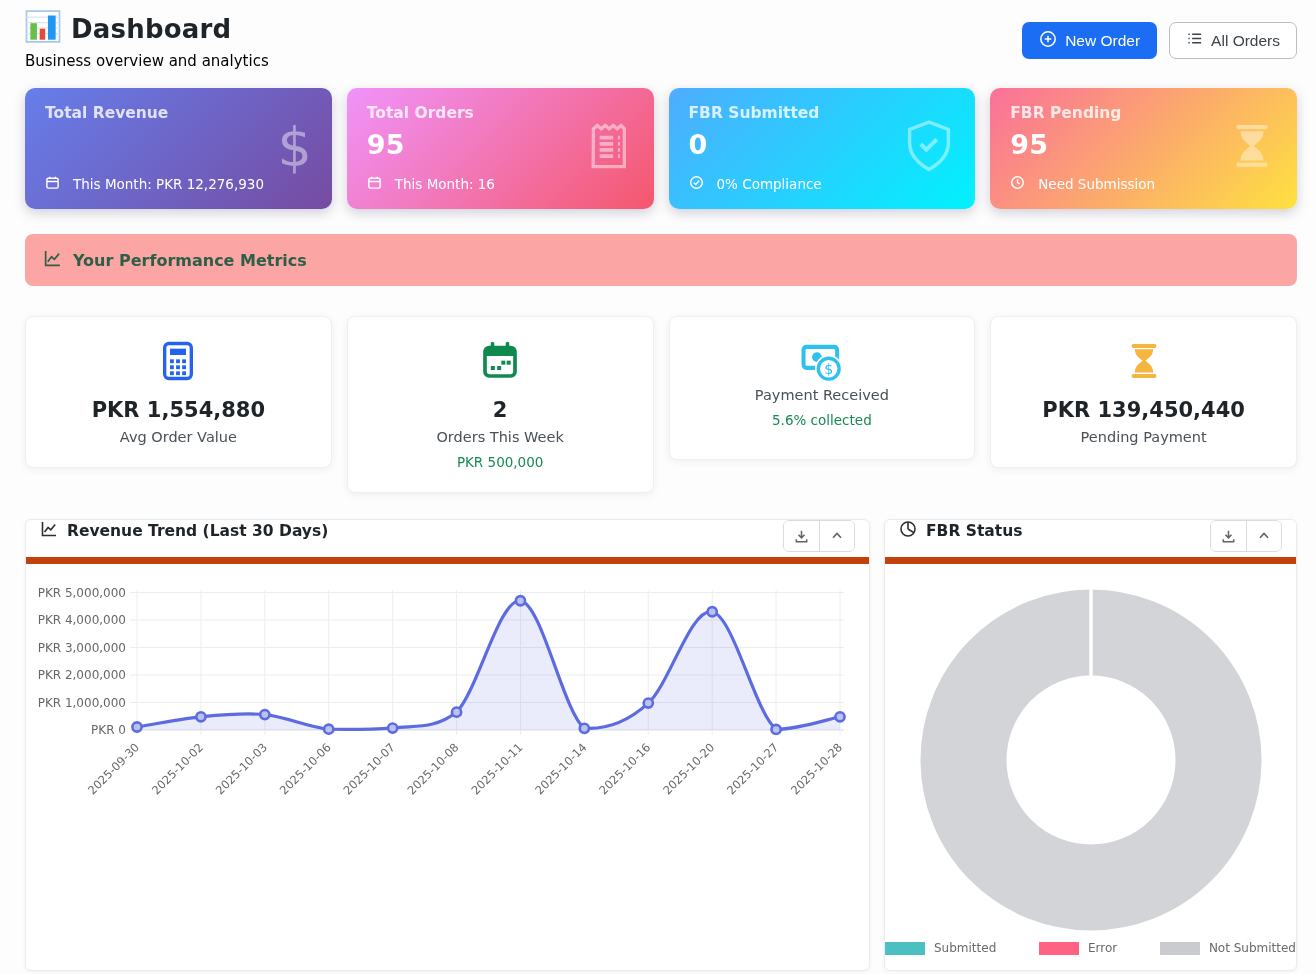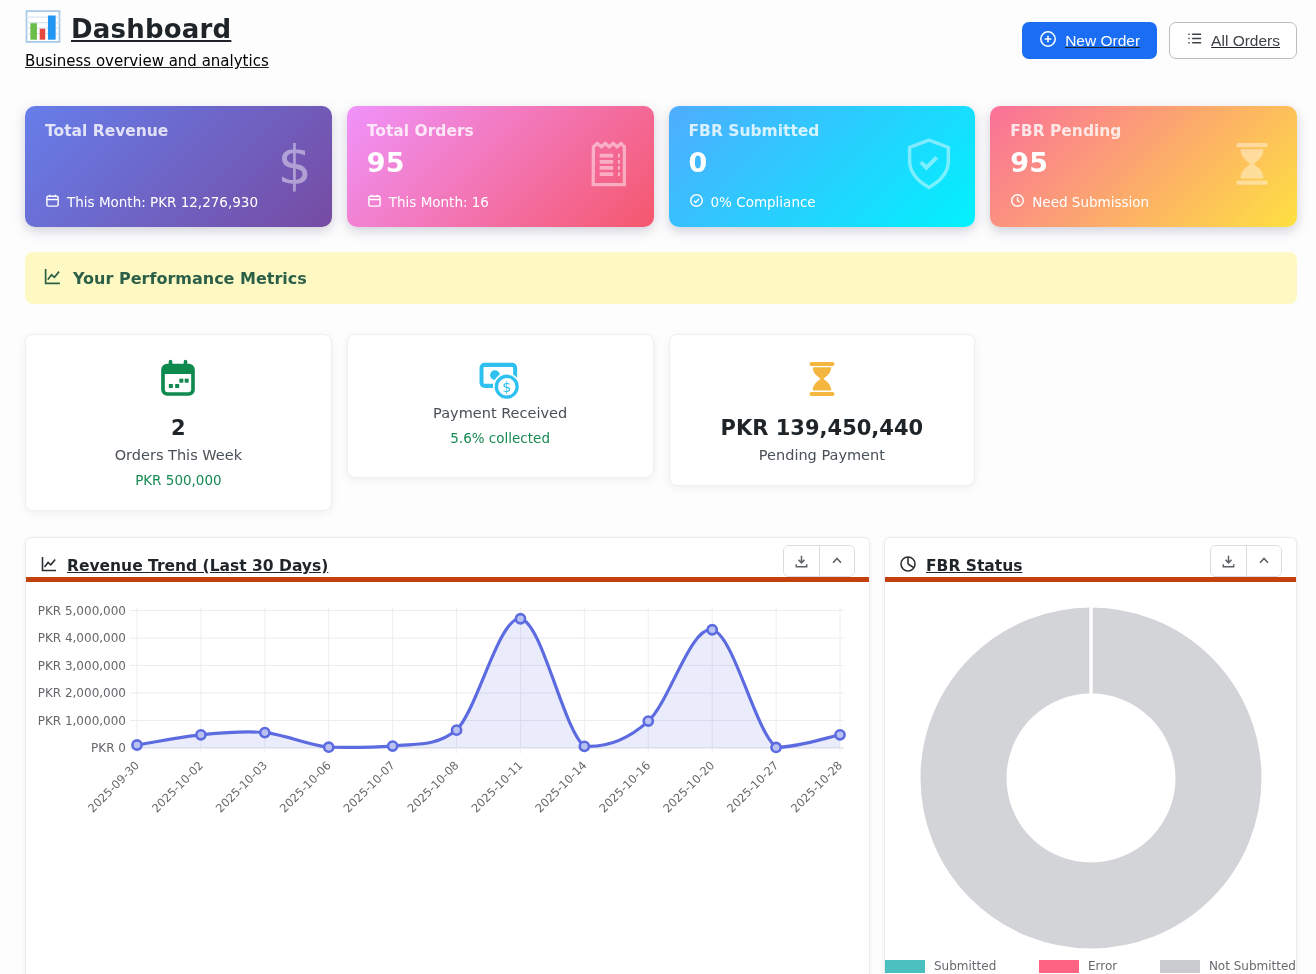--- a/index.html
+++ b/index.html
@@ -1,60 +1,60 @@
 <!DOCTYPE html>
 <html><head>
 <meta charset="utf-8">
 <style>
   * { margin:0; padding:0; box-sizing:border-box; }
   html,body { width:1316px; height:974px; overflow:hidden; background:#fdfdfd;
               font-family:"DejaVu Sans","Liberation Sans",sans-serif; color:#212529; }
   .page { padding:10px 19px 0 25px; }
 
   
-  .header { display:flex; justify-content:space-between; align-items:flex-start; margin-bottom:24px;text-decoration:underline; }
+  .header { display:flex; justify-content:space-between; align-items:flex-start; margin-bottom:18px; }
   .title-row { display:flex; align-items:center; gap:10px; }
   .page-title { font-size:26px; font-weight:bold; color:#1f2428; letter-spacing:.2px; }
   .subtitle { font-size:15px; color:#000000; margin-top:5px; }
   .header-actions { display:flex; gap:12px; margin-top:12px; }
   .btn { display:flex; align-items:center; gap:8px; font-size:15.5px; border-radius:7px;
          padding:0 16px; cursor:pointer; border:1px solid transparent; height:37px; }
   .btn-primary { background:#1b6ef3; color:#fff; font-weight:500; }
   .btn-outline { background:#fff; color:#3d4247; border:1px solid #b9bec4;justify-content:flex-end; }
 
   
   .stat-grid { display:grid; grid-template-columns:repeat(4,1fr); gap:15px; margin-bottom:25px; }
   .stat-card { position:relative; height:121px; border-radius:10px; padding:16px 20px 14px;
-               color:#fff; box-shadow:0 4px 12px rgba(90,90,130,.28); overflow:hidden;margin-top:12px; }
+               color:#fff; box-shadow:0 4px 12px rgba(90,90,130,.28); overflow:hidden; }
   .stat-label { font-size:15.5px; font-weight:bold; opacity:.8; }
   .stat-value { font-size:27px; font-weight:bold; margin-top:7px; letter-spacing:.2px; }
-  .stat-sub { display:flex; align-items:center; gap:7px; font-size:13.5px; font-weight:500;
+  .stat-sub { display:flex; align-items:center; gap:13px; font-size:13.5px; font-weight:500;
               position:absolute; left:20px; bottom:16px; }
   .stat-big-icon { position:absolute; right:20px; top:50%; transform:translateY(-52%); opacity:.55; }
   .big-dollar { font-size:54px; font-weight:400; opacity:.8; line-height:1; }
 
   
-  .banner { background:#fef9c3; color:#2c5f47; border-radius:8px; padding:0 18px; height:52px;
+  .banner { background:#fca5a5; color:#2c5f47; border-radius:8px; padding:0 18px; height:52px;
             display:flex; align-items:center; gap:11px; font-size:16px; font-weight:bold; margin-bottom:30px; }
 
   
   .metric-grid { display:grid; grid-template-columns:repeat(4,1fr); gap:15px; align-items:start; margin-bottom:26px; }
   .metric-card { background:#fff; border:1px solid #edeff2; border-radius:8px; text-align:center;
                  box-shadow:0 2px 8px rgba(0,0,0,.06); padding:24px 14px 22px; min-height:144px; }
   .metric-value { font-size:21px; font-weight:bold; color:#1f2428; margin:13px 0 7px; }
   .metric-label { font-size:14.5px; color:#495057; }
   .metric-extra { font-size:13.5px; color:#168a52; font-weight:500; margin-top:9px; }
   .metric-extra:empty { display:none; }
 
   
   .charts-row { display:grid; grid-template-columns:845fr 413fr; gap:14px; }
   .panel { background:#fff; border:1px solid #e9ecef; border-radius:6px;
            box-shadow:0 1px 4px rgba(0,0,0,.05); overflow:hidden; height:452px; }
-  .panel-header { height:44px; display:flex; align-items:flex-end; justify-content:space-between;
-                  padding:0 14px; border-bottom:5px solid #c2410c;text-decoration:underline; }
+  .panel-header { height:44px; display:flex; align-items:flex-start; justify-content:space-between;
+                  padding:0 14px; border-bottom:7px solid #c2410c; }
   .panel-title { display:flex; align-items:center; gap:9px; font-size:15.5px; font-weight:bold; color:#1f2428; }
   .btn-group { display:flex; border:1px solid #d8dce1; border-radius:6px; overflow:hidden; }
   .tool-btn { width:35px; height:30px; display:flex; align-items:center; justify-content:center;
               background:#fff; cursor:pointer; }
   .tool-btn + .tool-btn { border-left:1px solid #d8dce1; }
   .panel-body { padding:0; }
 
   
   .donut-wrap { display:flex; justify-content:center; margin-top:24px; }
   .legend-row { display:flex; justify-content:space-between; gap:4px; margin-top:9px; }
@@ -191,20 +191,42 @@
       <svg width="19" height="19" viewBox="0 0 18 18" fill="none" stroke="#2c5f47" stroke-width="1.6">
         <path d="M2.5 2v13.5H16"></path>
           <path d="M4.5 12l3.6-4.6 2.7 2.4 4.4-5.4"></path>
       </svg>
     </span>
     <span>Your Performance Metrics</span>
   </div>
 
   <div class="metric-grid">
 
+    <div class="metric-card">
+      <span>
+        <svg width="40" height="40" viewBox="0 0 24 24">
+          <rect x="4" y="1.5" width="16" height="21" rx="2.5" fill="none" stroke="#2463eb" stroke-width="2"></rect>
+          <rect x="7.2" y="4.6" width="9.6" height="3.8" fill="#2463eb"></rect>
+          <g fill="#2463eb">
+            <rect x="7.2" y="11" width="2.3" height="2.3"></rect>
+              <rect x="10.85" y="11" width="2.3" height="2.3"></rect>
+              <rect x="14.5" y="11" width="2.3" height="2.3"></rect>
+            <rect x="7.2" y="14.6" width="2.3" height="2.3"></rect>
+              <rect x="10.85" y="14.6" width="2.3" height="2.3"></rect>
+              <rect x="14.5" y="14.6" width="2.3" height="2.3"></rect>
+            <rect x="7.2" y="18.2" width="2.3" height="2.3"></rect>
+              <rect x="10.85" y="18.2" width="2.3" height="2.3"></rect>
+              <rect x="14.5" y="18.2" width="2.3" height="2.3"></rect>
+          </g>
+        </svg>
+      </span>
+      <div class="metric-value">PKR 1,554,880</div>
+      <div class="metric-label">Avg Order Value</div>
+      
+    </div>
 
     <div class="metric-card">
       <span>
         <svg width="40" height="40" viewBox="0 0 24 24">
           <rect x="3" y="4" width="18" height="17" rx="2.5" fill="none" stroke="#0f8a4f" stroke-width="2.2"></rect>
           <path d="M3 4h18v5H3z" fill="#0f8a4f"></path>
           <path d="M7.5 1.6v2.6M16.5 1.6v2.6" stroke="#0f8a4f" stroke-width="2.2" stroke-linecap="round"></path>
           <g fill="#0f8a4f">
             <rect x="6.5" y="15" width="2.4" height="2.4"></rect>
               <rect x="10.3" y="15" width="2.4" height="2.4"></rect>

